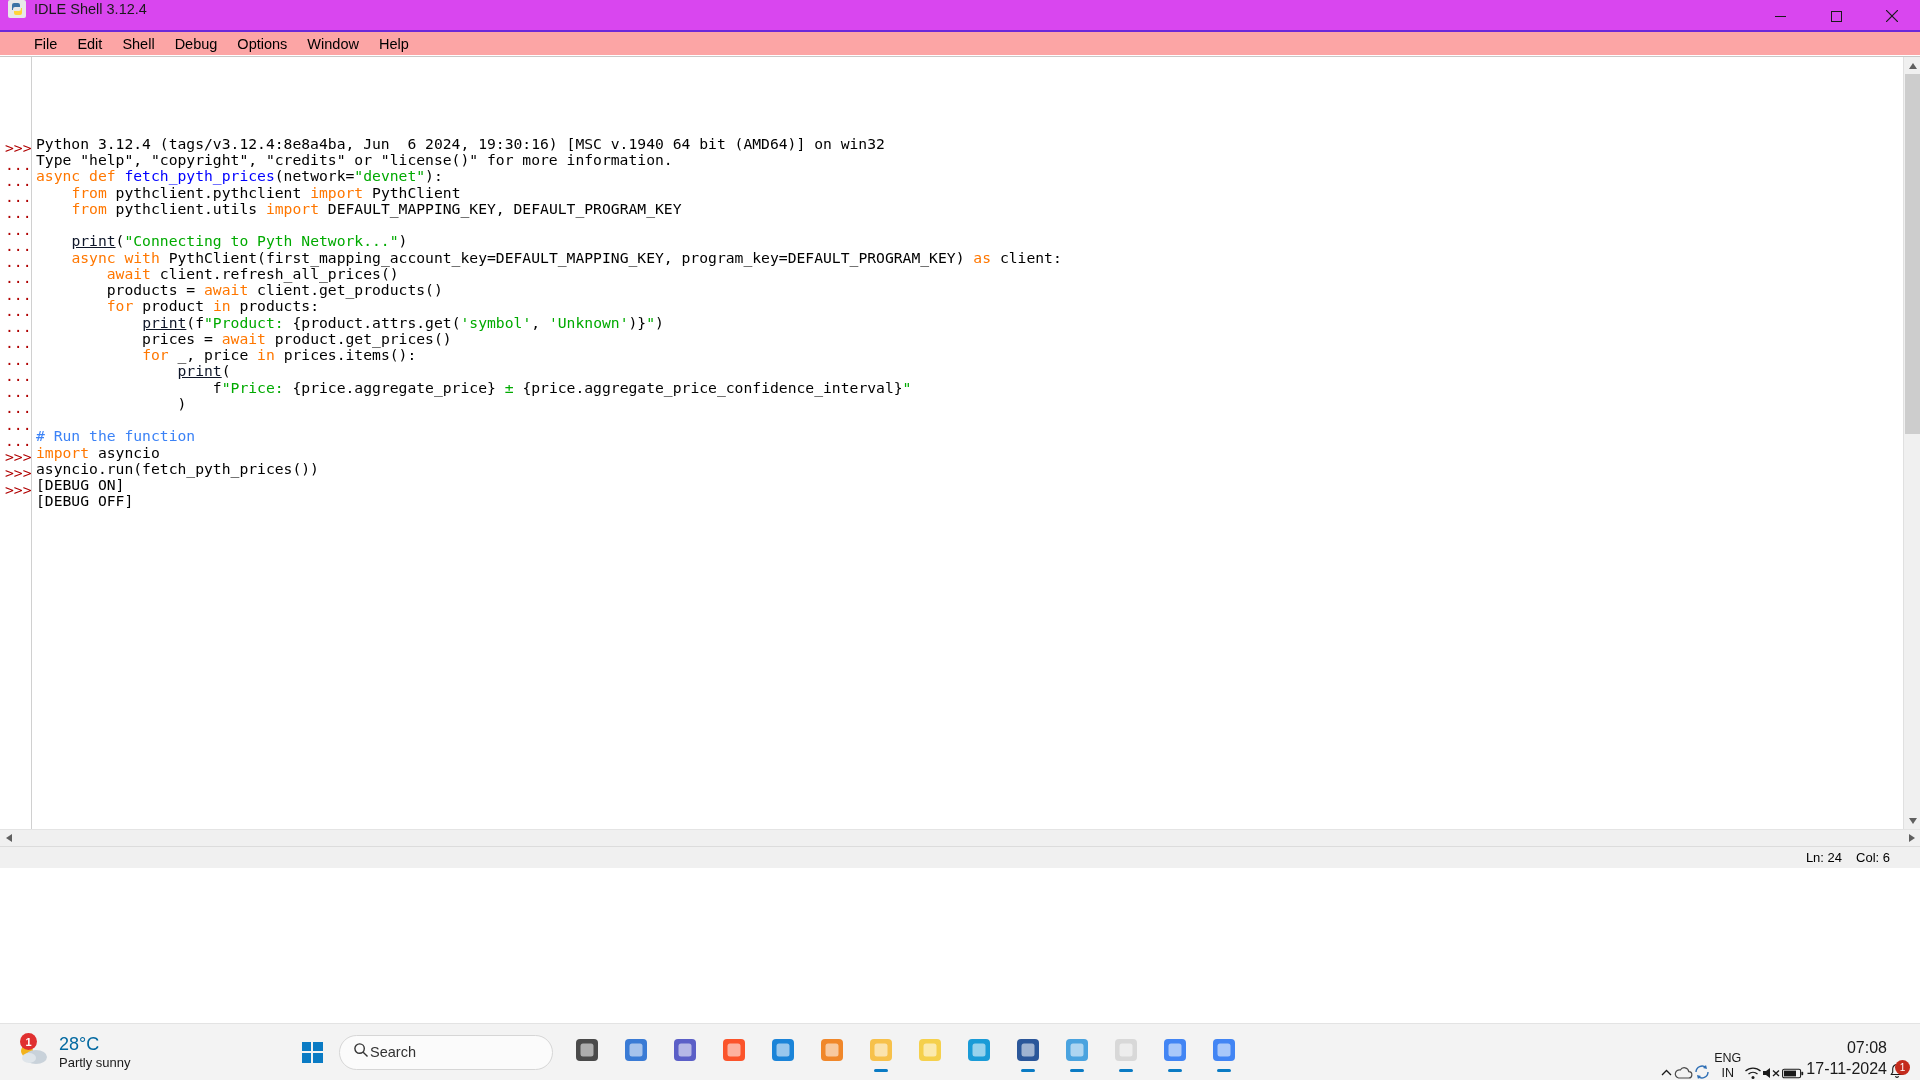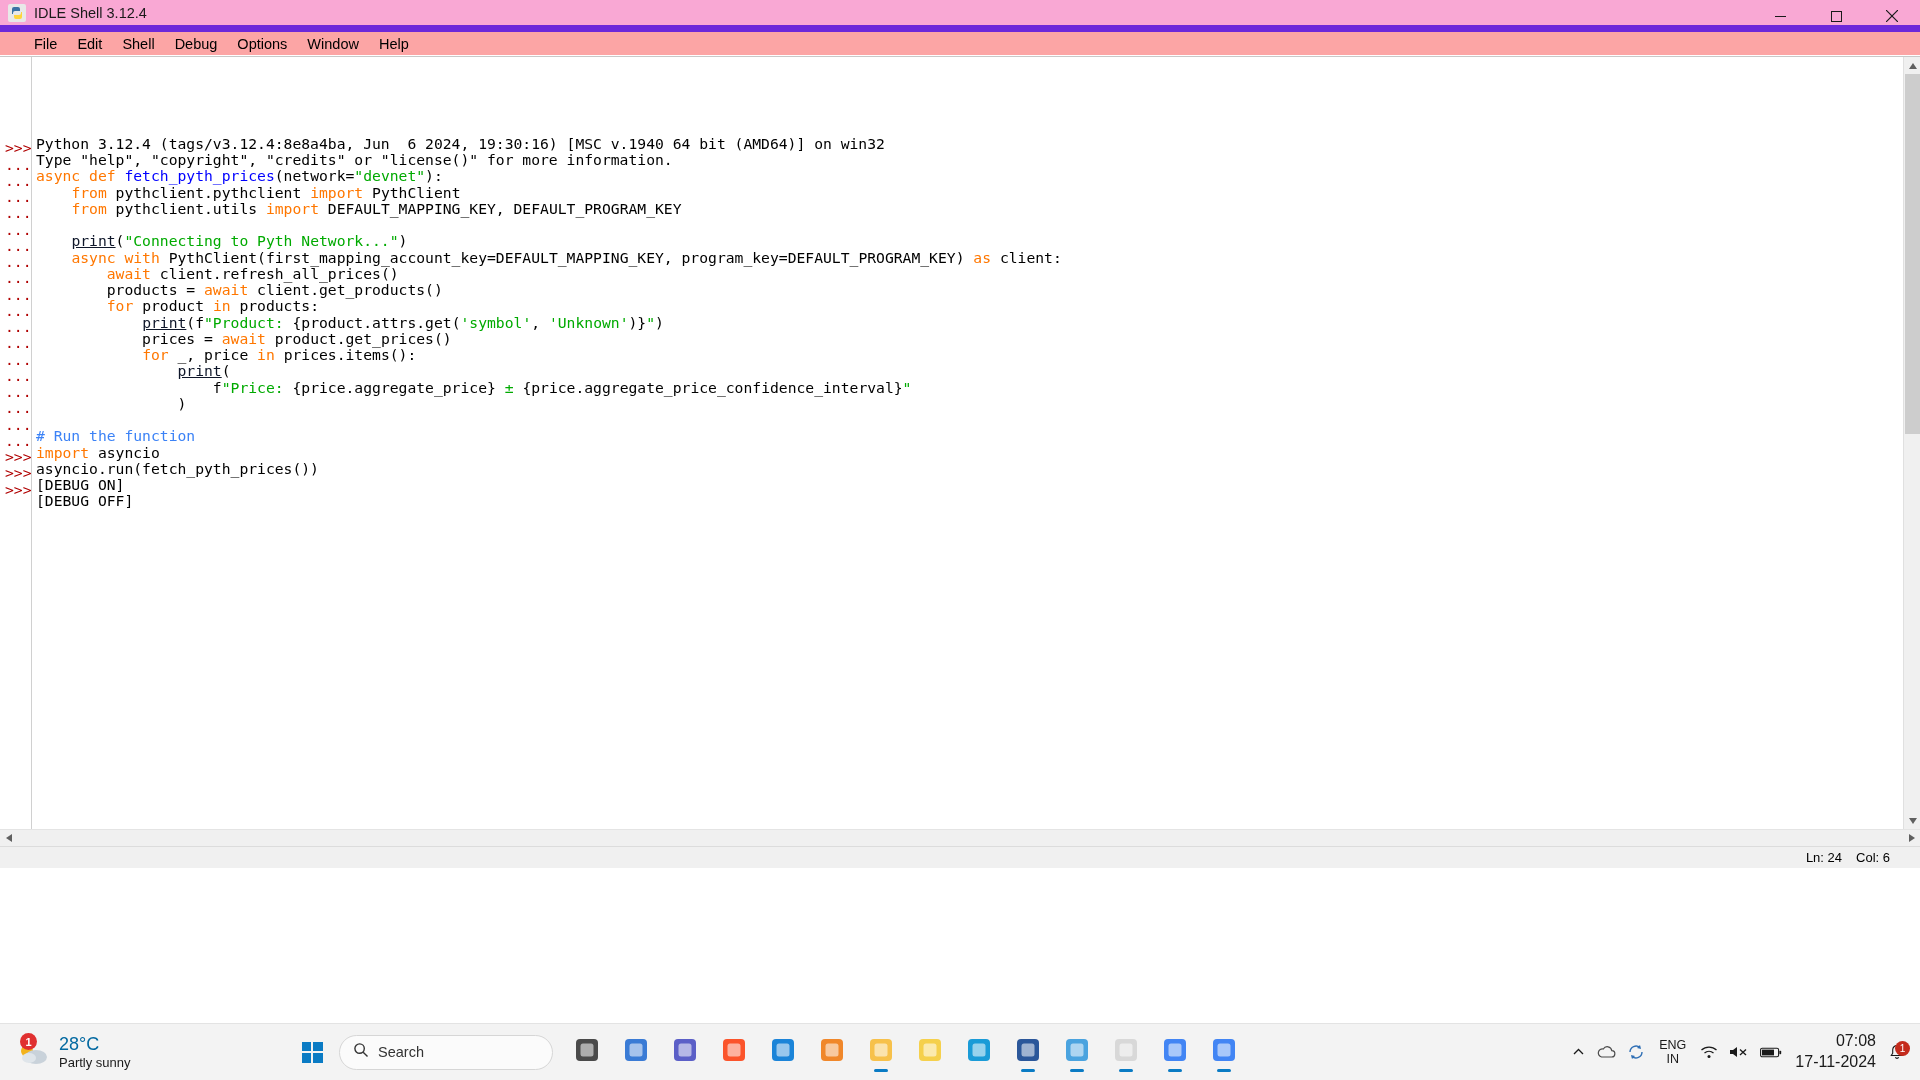--- a/index.html
+++ b/index.html
@@ -6,24 +6,24 @@
   html, body {
     width: 1920px; height: 1080px;
     overflow: hidden;
     font-family: "Liberation Sans", sans-serif;
     background: #ffffff;
   }
 
   
   .titlebar {
     height: 32px;
-    background: #f9a8d4;
-    border-bottom: 7px solid #6d28d9;
+    background: #d946ef;
+    border-bottom: 2px solid #6d28d9;
     display: flex;
-    align-items: center;
+    align-items: flex-start;
     position: relative;
   }
   .title-left { display: flex; align-items: center; padding-left: 8px; gap: 8px; }
   .py-icon { width: 18px; height: 18px; position: relative; display:block; }
   .title-text {
     font-size: 14.5px; color: #1a1a1a;
     font-family: "Liberation Sans", sans-serif;
   }
   .win-buttons { margin-left: auto; display: flex; height: 100%; }
   .win-btn {
@@ -171,39 +171,39 @@
   .win-logo { width: 21px; height: 21px; display: grid;
     grid-template-columns: 1fr 1fr; grid-template-rows: 1fr 1fr; gap: 2.5px; }
   .win-logo div { background: #0a7bc4; }
 
   .searchbox {
     width: 214px; height: 35px;
     background: #fbfbfb;
     border: 1px solid #d6d6d6;
     border-radius: 18px;
     display: flex; align-items: center;
-    gap: 9px; padding-left: 13px;
+    gap: 1px; padding-left: 13px;
     margin-right: 6px;
   }
   .search-label { font-size: 14.5px; color: #333; }
 
   .tb-app {
     width: 42px; height: 42px;
     display: flex; align-items: center; justify-content: center;
     position: relative;
     border-radius: 5px;
   }
   .tb-app .dot {
     position: absolute; bottom: 1px; left: 50%; transform: translateX(-50%);
     width: 5px; height: 5px; border-radius: 50%; background: #6a6a6a;
   }
   .tb-app .dot.active { width: 14px; height: 3px; border-radius: 2px; background: #0a7bc4; }
 
   .tb-right {
-    display: flex; align-items: center; gap: 11px;
+    display: flex; align-items: flex-end; 
     padding-right: 15px; height: 100%;
   }
   .sys-icon { display: flex; align-items: center; justify-content: center; color: #1a1a1a; }
   .lang {
     font-size: 12.5px; line-height: 1.15; text-align: center; color: #1a1a1a;
     padding: 0 3px;
   }
   .clock {
     font-size: 16px; line-height: 1.3; text-align: right; color: #1a1a1a;
     padding: 0 2px;

